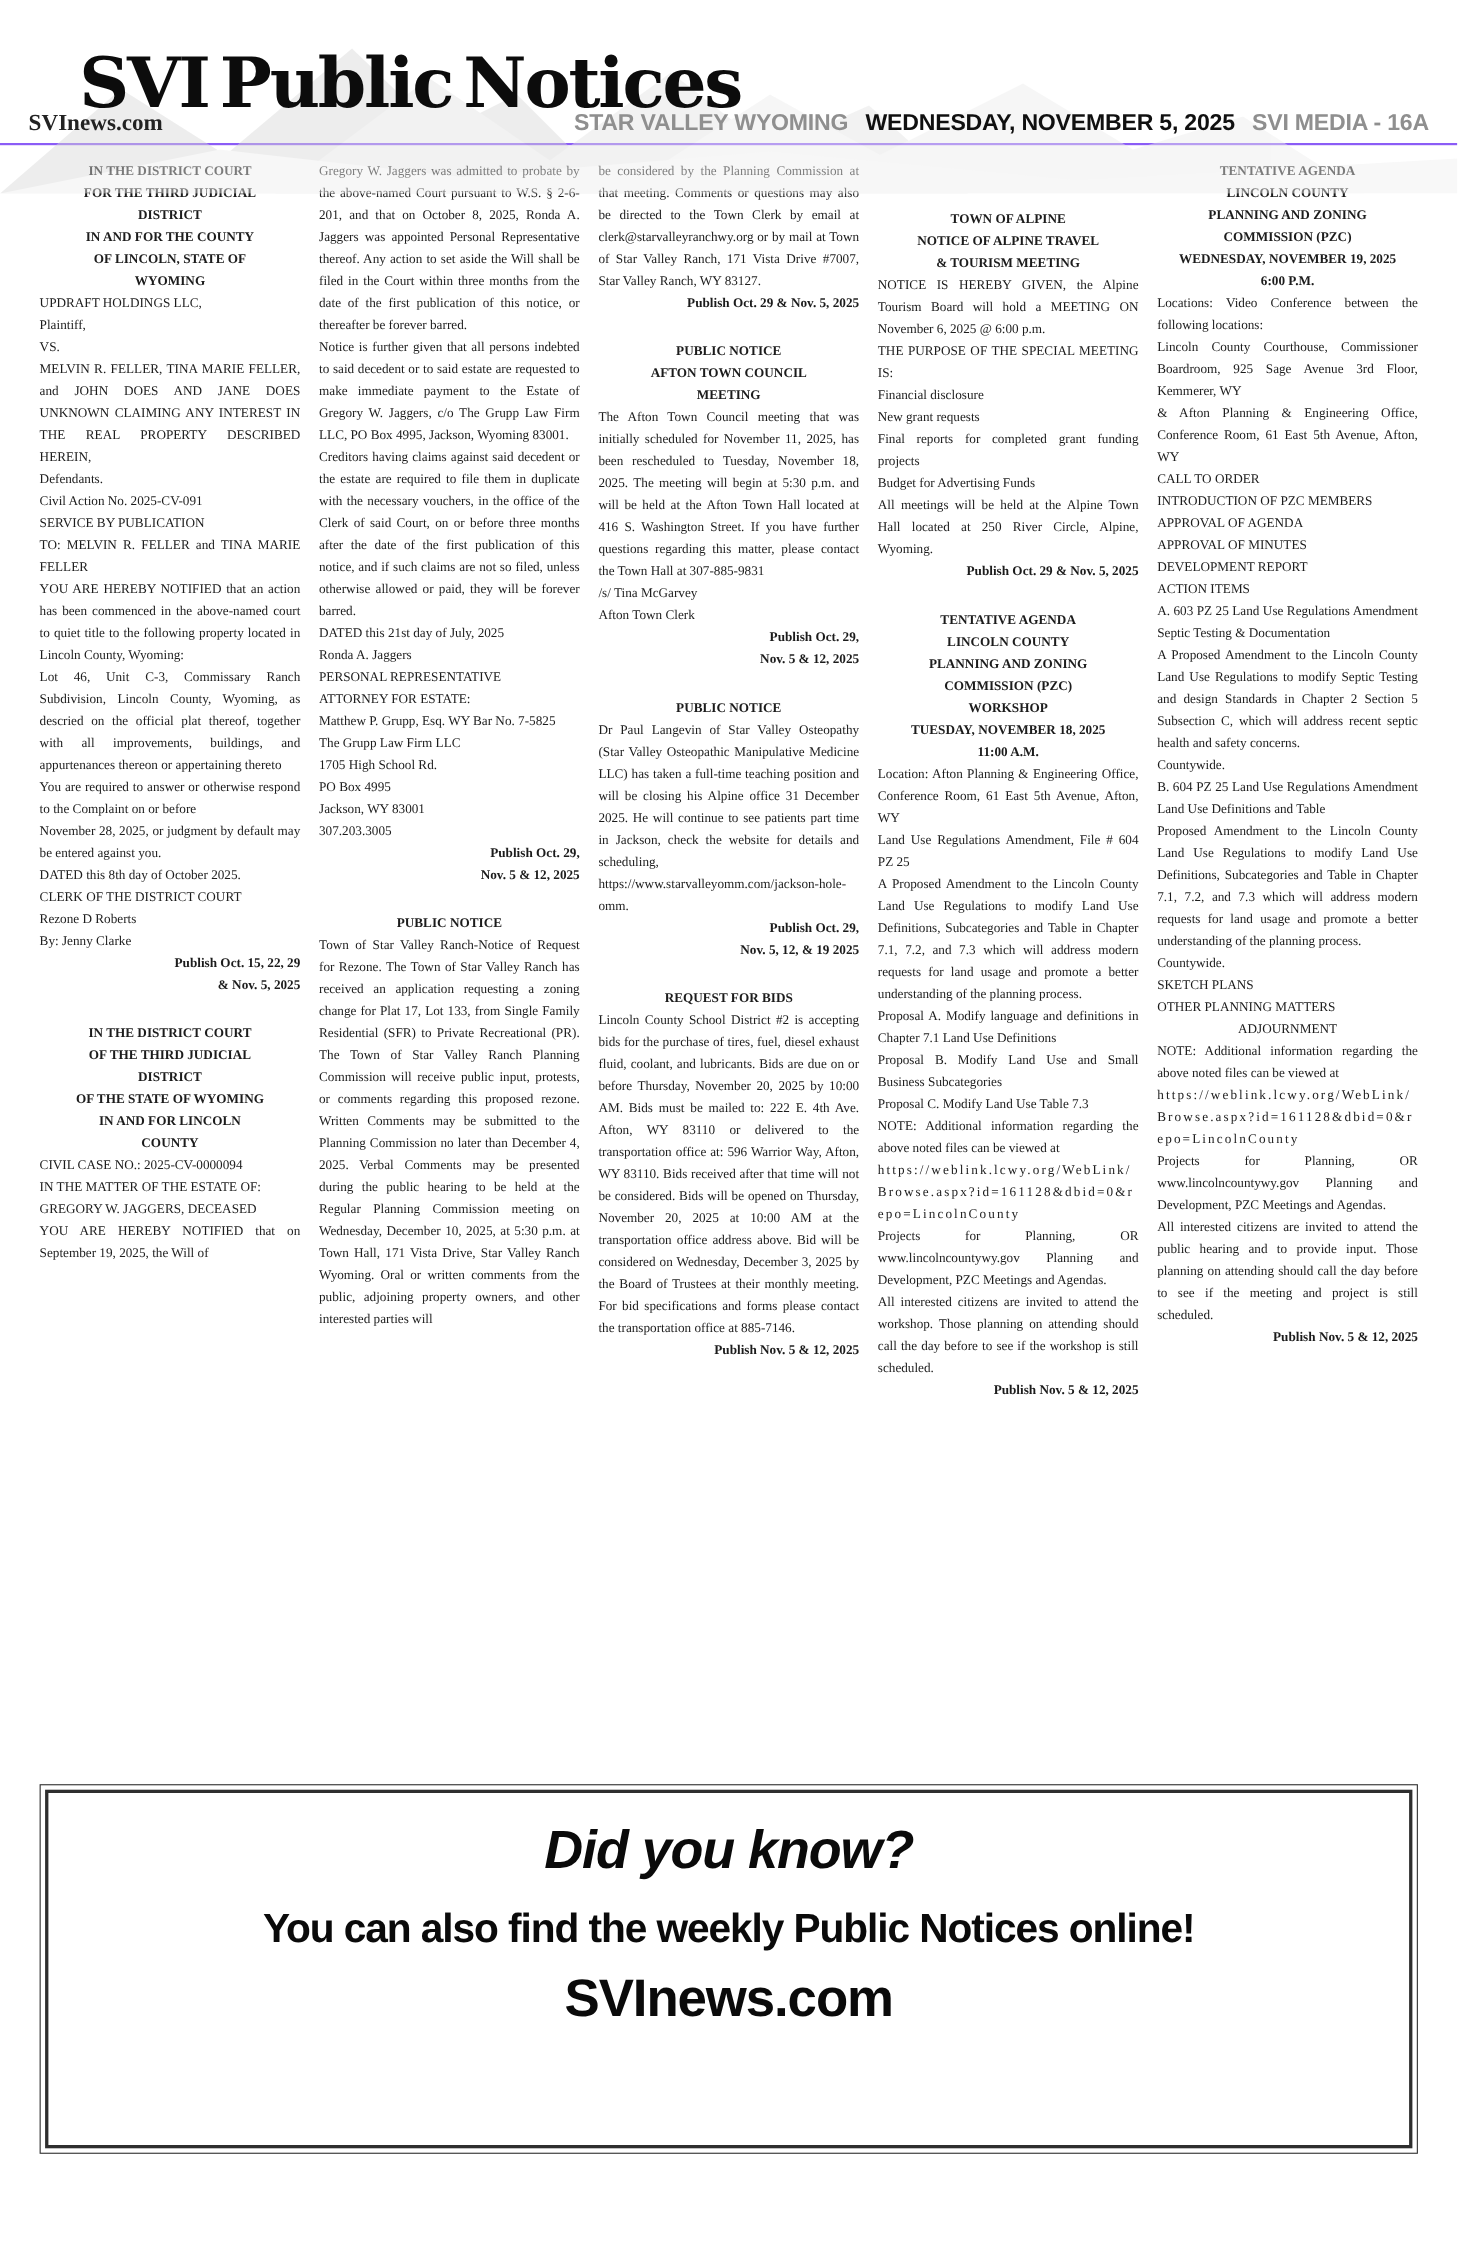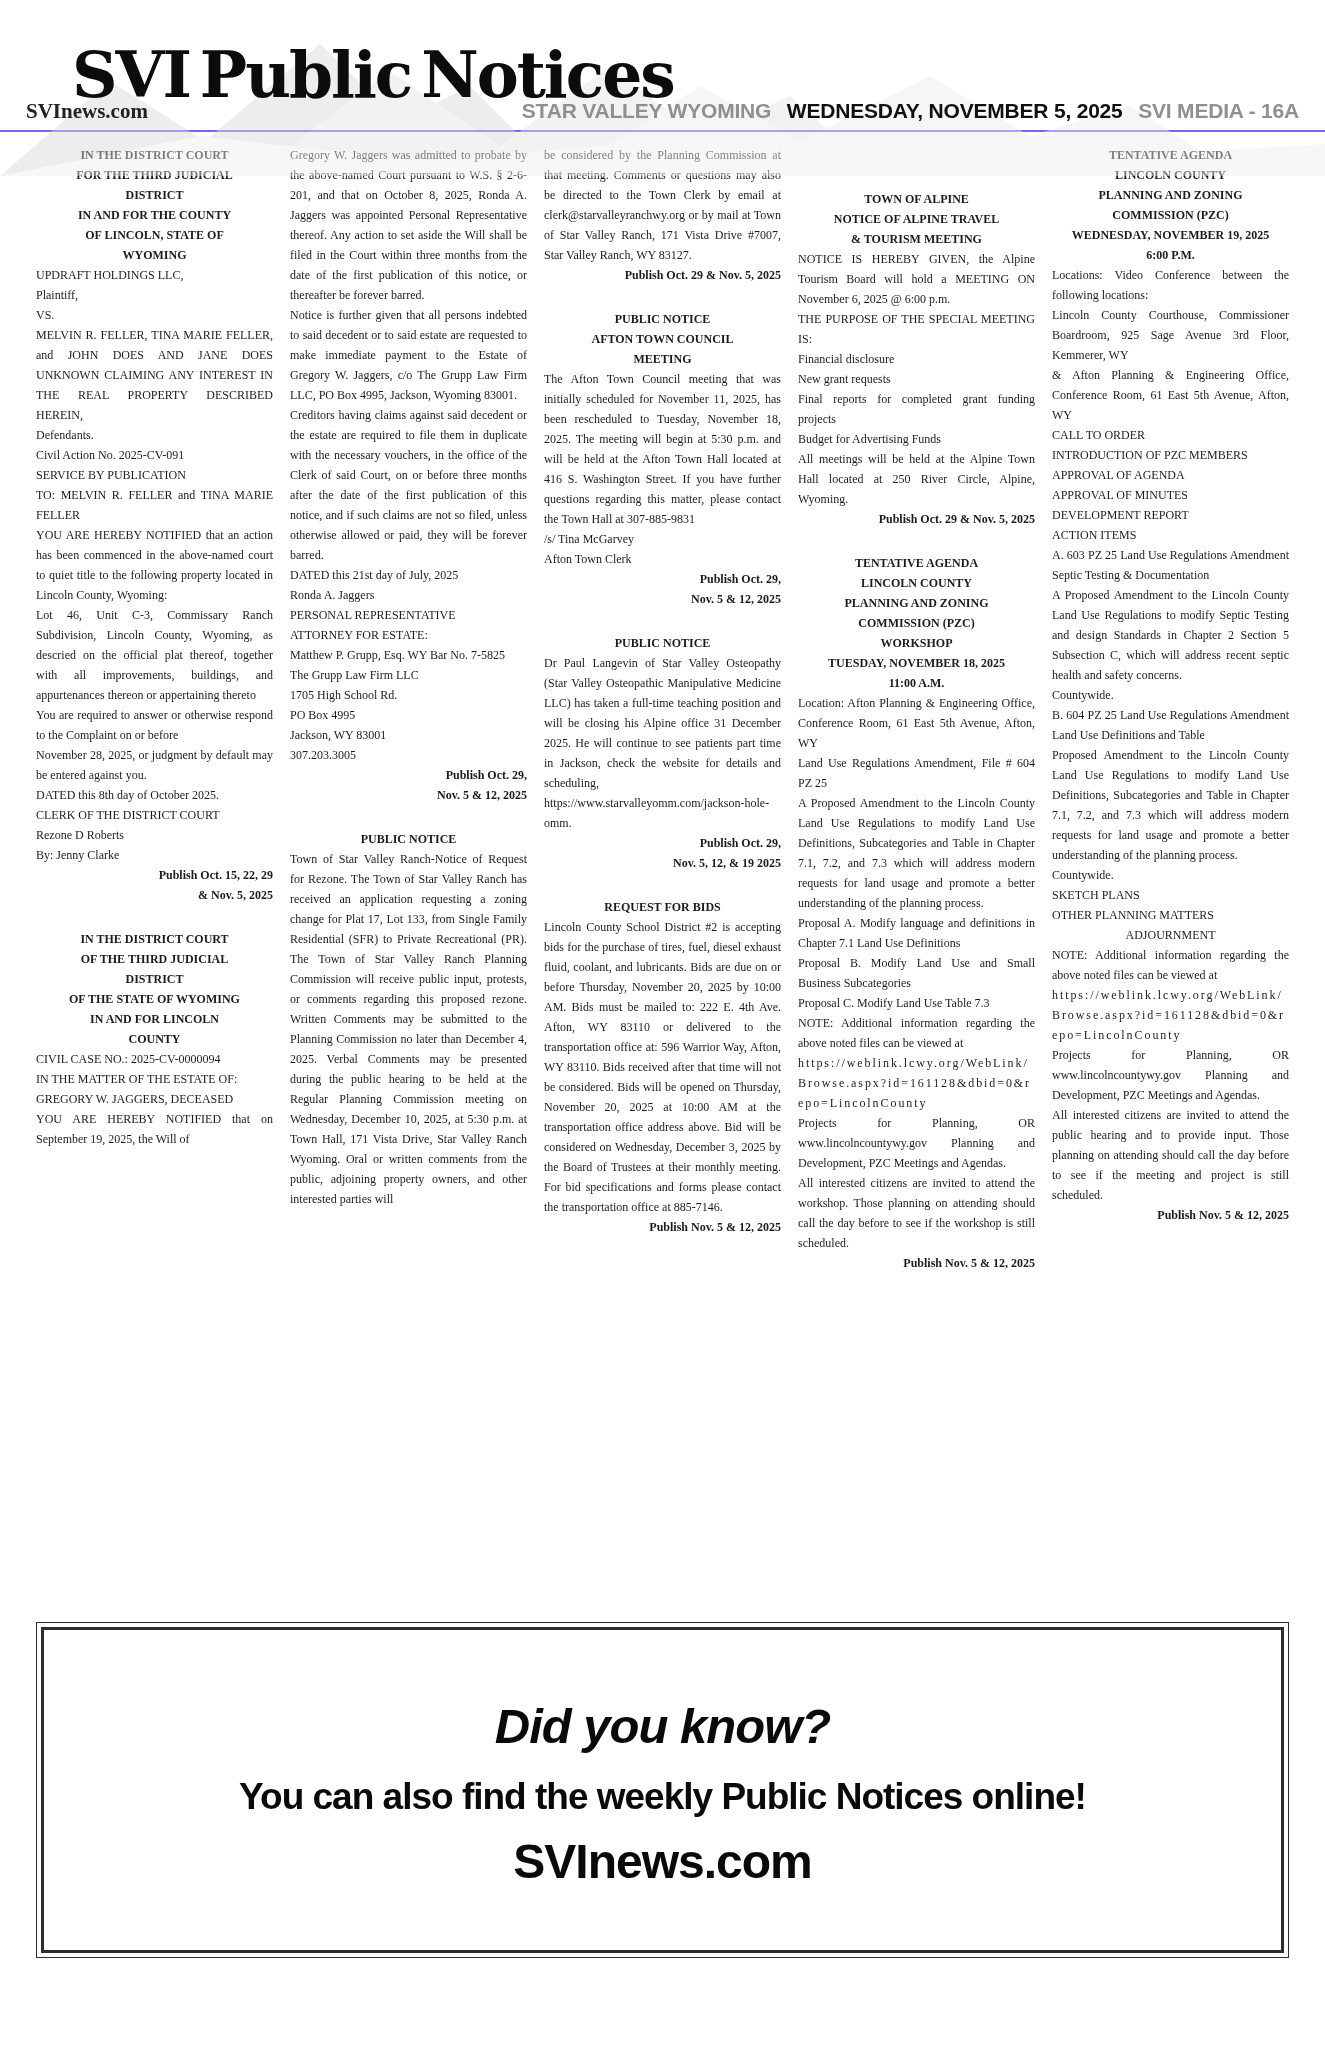--- a/index.html
+++ b/index.html
@@ -28,21 +28,21 @@
   .block-publish{font-weight:bold;text-align:right;white-space:pre-line;margin-bottom:8px;text-align-last:right;}
   .block-center{text-align:center;text-align-last:center;}
   .block-url{word-break:break-all;letter-spacing:.16em;}
   .block-gap{height:20px;}
 
   
   .banner{position:absolute;left:36px;right:36px;top:1622px;height:336px;
     border:1px solid #2e2e2e;padding:4px;box-sizing:border-box;background:#fff;}
   .banner-inner{border:3px solid #2e2e2e;height:100%;box-sizing:border-box;
     text-align:center;font-family:"Liberation Sans",sans-serif;color:#0a0a0a;}
-  .banner-line1{margin-top:68px;font-size:49px;font-weight:bold;font-style:italic;letter-spacing:-1px;}
+  .banner-line1{margin-top:24px;font-size:49px;font-weight:bold;font-style:italic;letter-spacing:-1px;}
   .banner-line2{margin-top:22px;font-size:37px;font-weight:bold;letter-spacing:-1px;}
   .banner-line3{margin-top:16px;font-size:48px;font-weight:bold;letter-spacing:-1px;}
 </style>
 </head>
 <body>
 
 <div class="page">
 
   <div class="masthead">
     <svg class="mountains" viewBox="0 0 1325 150" preserveAspectRatio="none" aria-hidden="true">

